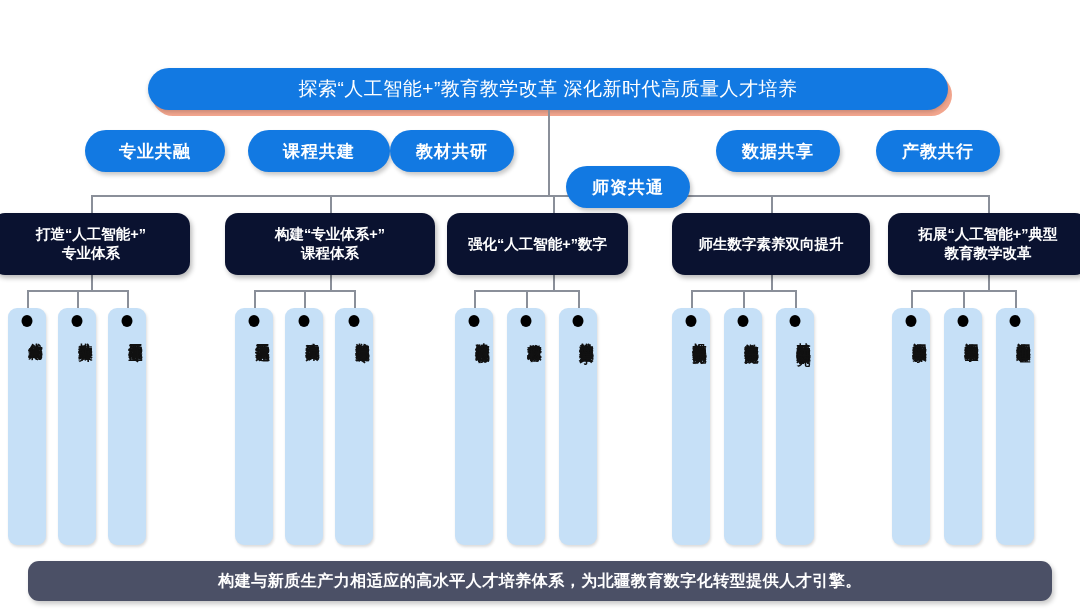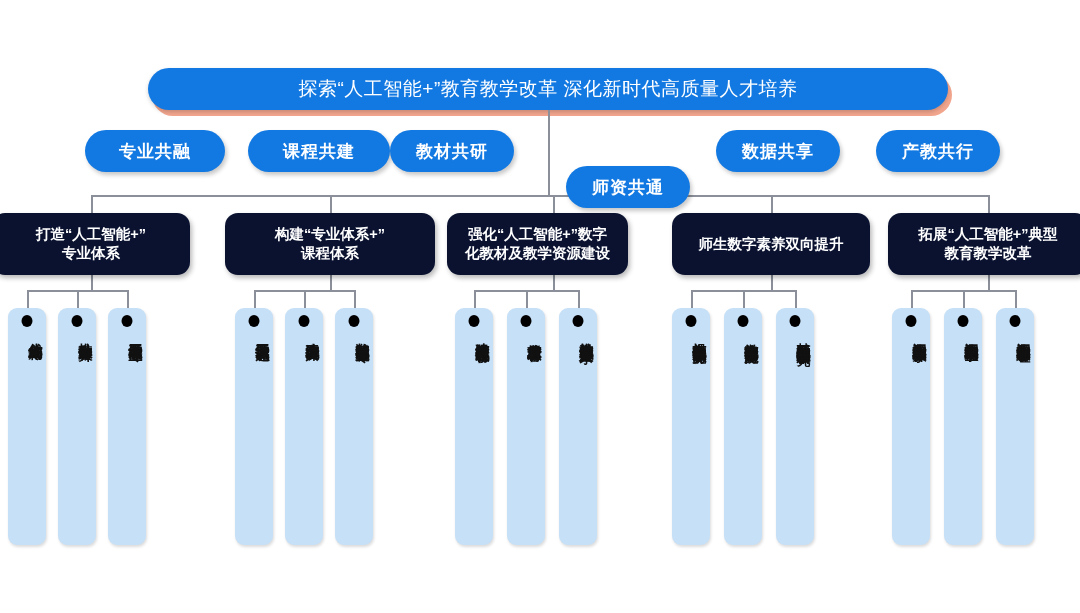--- a/index.html
+++ b/index.html
@@ -158,21 +158,20 @@
       </div>
       <div class="darkbox" style="left: 225px; width: 210px;">
         <div>
           <span>构建“专业体系+”</span>
           <span>课程体系</span>
         </div>
       </div>
       <div class="darkbox" style="left: 447px; width: 181px;">
         <div>
           <span>强化“人工智能+”数字</span>
-          <span>化教材及教学资源建设</span>
         </div>
       </div>
       <div class="darkbox" style="left: 672px; width: 198px;">
         <div>
           <span>师生数字素养双向提升</span>
         </div>
       </div>
       <div class="darkbox" style="left: 888px; width: 200px;">
         <div>
           <span>拓展“人工智能+”典型</span>
@@ -237,14 +236,15 @@
       <div class="leaf" style="left: 944px;">
         <div class="dot"></div>
         <div class="vtext">深化人工智能辅助学生学习</div>
       </div>
       <div class="leaf" style="left: 996px;">
         <div class="dot"></div>
         <div class="vtext">深化人工智能辅助教学管理</div>
       </div>
     </div>
 
+  <div class="footer">构建与新质生产力相适应的高水平人才培养体系，为北疆教育数字化转型提供人才引擎。</div>
 
 </div>
 
 </body></html>

